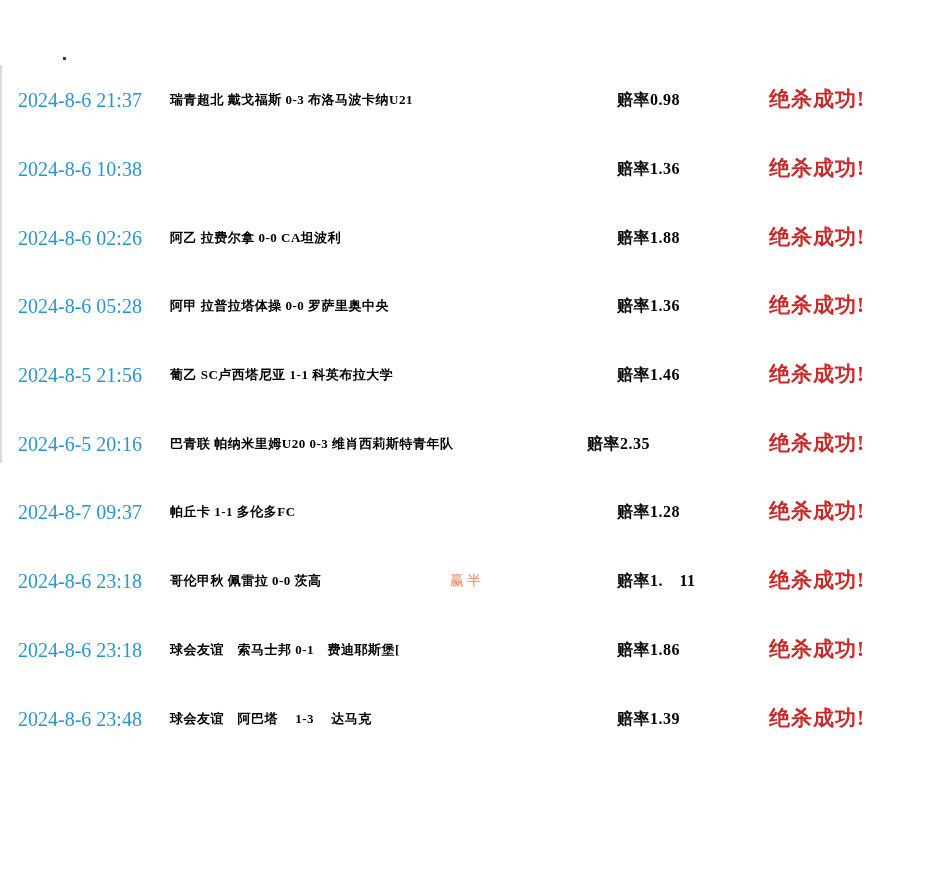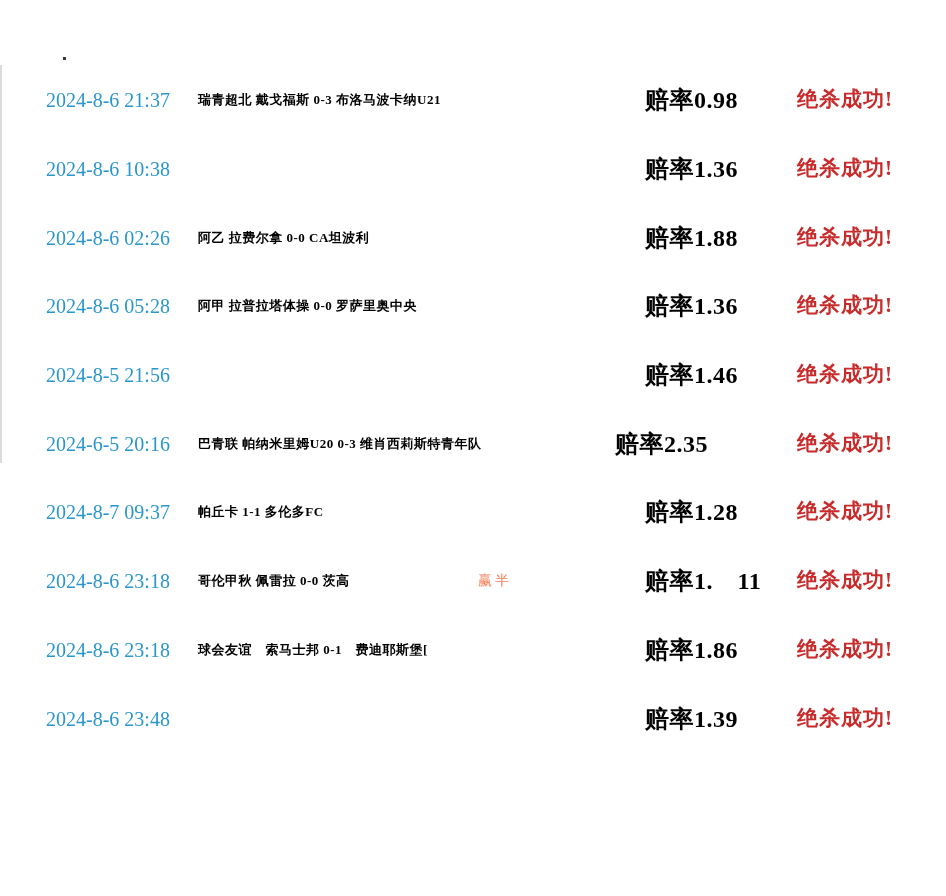--- a/index.html
+++ b/index.html
@@ -33,21 +33,20 @@
   #results-list {
     position: absolute;
     top: 66px;
     left: 0;
     width: 946px;
   }
   .row {
     position: relative;
     height: 68.7px;
     width: 832px;
-    margin-left: 28px;
   }
   .cell {
     position: absolute;
     top: 50%;
     transform: translateY(-50%);
     white-space: pre;
     line-height: 1.1;
   }
   .date {
     left: 18px;
@@ -62,21 +61,21 @@
     letter-spacing: 0.5px;
   }
   .note {
     left: 450px;
     font-size: 14px;
     color: var(--note-color, #f0805a);
     letter-spacing: 3px;
   }
   .odds {
     left: 617px;
-    font-size: 24px;
+    font-size: 16px;
     font-weight: bold;
     color: var(--odds-color, #000000);
     letter-spacing: 0.5px;
   }
   
   .row:nth-child(6) .odds { left: 587px; }
   .result {
     left: 769px;
     font-size: 21px;
     font-weight: bold;
@@ -117,20 +116,21 @@
   <div class="row">
     <span class="cell date">2024-8-6 05:28</span>
     <span class="cell match">阿甲 拉普拉塔体操 0-0 罗萨里奥中央</span>
 
     <span class="cell odds">赔率1.36</span>
     <span class="cell result">绝杀成功!</span>
   </div>
 
   <div class="row">
     <span class="cell date">2024-8-5 21:56</span>
+    <span class="cell match">葡乙 SC卢西塔尼亚 1-1 科英布拉大学</span>
 
     <span class="cell odds">赔率1.46</span>
     <span class="cell result">绝杀成功!</span>
   </div>
 
   <div class="row">
     <span class="cell date">2024-6-5 20:16</span>
     <span class="cell match">巴青联 帕纳米里姆U20 0-3 维肖西莉斯特青年队</span>
 
     <span class="cell odds">赔率2.35</span>
@@ -156,17 +156,18 @@
   <div class="row">
     <span class="cell date">2024-8-6 23:18</span>
     <span class="cell match">球会友谊　索马士邦 0-1　费迪耶斯堡[</span>
 
     <span class="cell odds">赔率1.86</span>
     <span class="cell result">绝杀成功!</span>
   </div>
 
   <div class="row">
     <span class="cell date">2024-8-6 23:48</span>
+    <span class="cell match">球会友谊　阿巴塔　 1-3　 达马克</span>
 
     <span class="cell odds">赔率1.39</span>
     <span class="cell result">绝杀成功!</span>
   </div>
 </div>
 
 </body></html>

